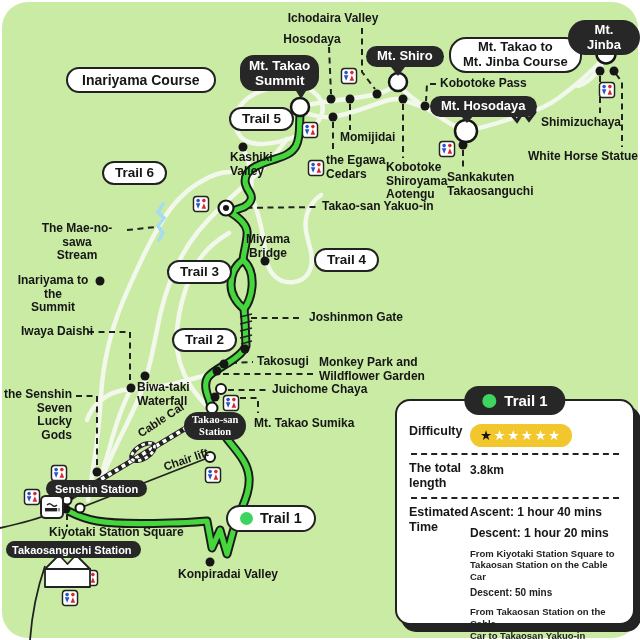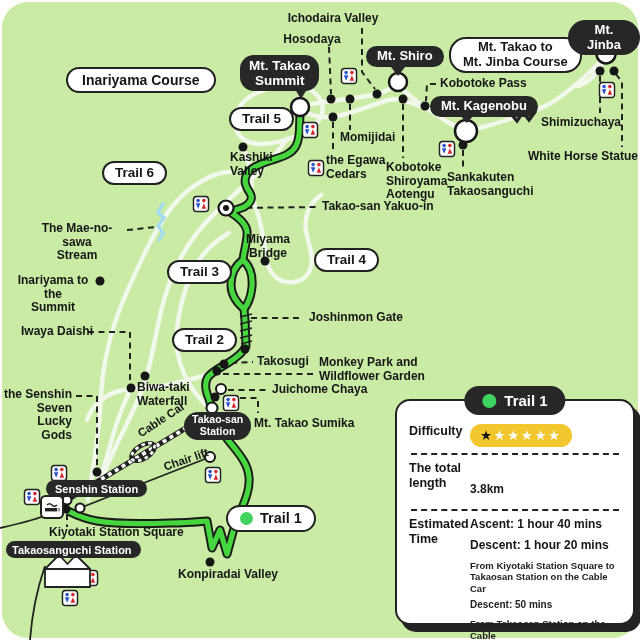--- a/index.html
+++ b/index.html
@@ -15,21 +15,21 @@
   
   .pill-w{position:absolute;background:#fff;border:2.5px solid #222;border-radius:999px;
           padding:2px 11px;font:700 13.5px/1.15 "Liberation Sans",sans-serif;color:#161616;
           text-align:center;white-space:pre-line;}
   .pill-w.big{font-size:14px;padding:3px 14px;}
   .pill-w.course2{border-radius:17px;font-size:13px;padding:1px 12px;}
   .pill-b{position:absolute;background:#272727;border-radius:999px;padding:3px 11px;
           font:700 13px/1.12 "Liberation Sans",sans-serif;color:#fff;text-align:center;
           white-space:pre-line;}
   .pill-b.two{border-radius:14px;padding:3px 9px;}
-  .pill-b.sm{font-size:10.5px;padding:2px 8px;}
+  .pill-b.sm{font-size:10.5px;padding:2px 8px;font-family:Liberation Serif, serif;}
   .pill-b.med{font-size:11px;padding:2.5px 9px;}
   .dotpill{display:flex;align-items:center;gap:7px;}
   .gdot{width:13px;height:13px;border-radius:50%;background:#3fd45f;flex:0 0 auto;}
   
   .panel{position:absolute;left:395px;top:399px;width:240px;height:226px;background:#fff;
          border:2.5px solid #222;border-radius:15px;box-shadow:6px 7px 0 #232323;
          box-sizing:border-box;padding:20px 12px 8px 12px;}
   .panel-pill{position:absolute;top:-15px;left:50%;transform:translateX(-50%);
          display:flex;align-items:center;gap:8px;background:#272727;color:#fff;
          font:700 15px/1 "Liberation Sans",sans-serif;padding:7px 18px;border-radius:999px;
@@ -254,21 +254,21 @@
 Summit</div>
 <div class="pill-w" style="left:229px;top:107px;">Trail 5</div>
 <div class="pill-w" style="left:102px;top:161px;">Trail 6</div>
 <div class="pill-w" style="left:314px;top:248px;">Trail 4</div>
 <div class="pill-w" style="left:167px;top:260px;">Trail 3</div>
 <div class="pill-w" style="left:172px;top:328px;">Trail 2</div>
 <div class="pill-b" style="left:366px;top:46px;">Mt. Shiro</div>
 <div class="pill-w course2" style="left:449px;top:37px;">Mt. Takao to
 Mt. Jinba Course</div>
 <div class="pill-b" style="left:568px;top:20px;">Mt. Jinba</div>
-<div class="pill-b" style="left:430px;top:96px;">Mt. Kagenobu</div>
+<div class="pill-b" style="left:430px;top:96px;">Mt. Hosodaya</div>
 <div class="pill-b two sm" style="left:184px;top:412px;">Takao-san
 Station</div>
 <div class="pill-b med" style="left:46px;top:480px;">Senshin Station</div>
 <div class="pill-b med" style="left:6px;top:541px;padding-left:6px;">Takaosanguchi Station</div>
 <div class="pill-w dotpill" style="left:226px;top:505px;font-size:14.5px;padding:3px 12px;">
   <span class="gdot"></span>
   <span>Trail 1</span>
 </div>
 
 <div class="panel">
@@ -277,21 +277,21 @@
     <span>Trail 1</span>
   </div>
   <div class="prow">
     <div class="plabel">Difficulty</div>
     <div class="starpill"><span class="stars"><span class="star-f">★</span><span class="star-e">★★★★★</span></span></div>
   </div>
   <div class="sep"></div>
   <div class="prow">
     <div class="plabel">The total
 length</div>
-    <div class="pvalue" style="margin-top:21px;">3.8km</div>
+    <div class="pvalue" style="margin-top:2px;">3.8km</div>
   </div>
   <div class="sep"></div>
   <div class="prow">
     <div class="plabel">Estimated
 Time</div>
     <div style="flex:1;">
       <div class="pvalue">Ascent: 1 hour 40 mins</div>
       <div class="pvalue">Descent: 1 hour 20 mins</div>
       <div class="pnote">From Kiyotaki Station Square to
 Takaosan Station on the Cable Car</div>

